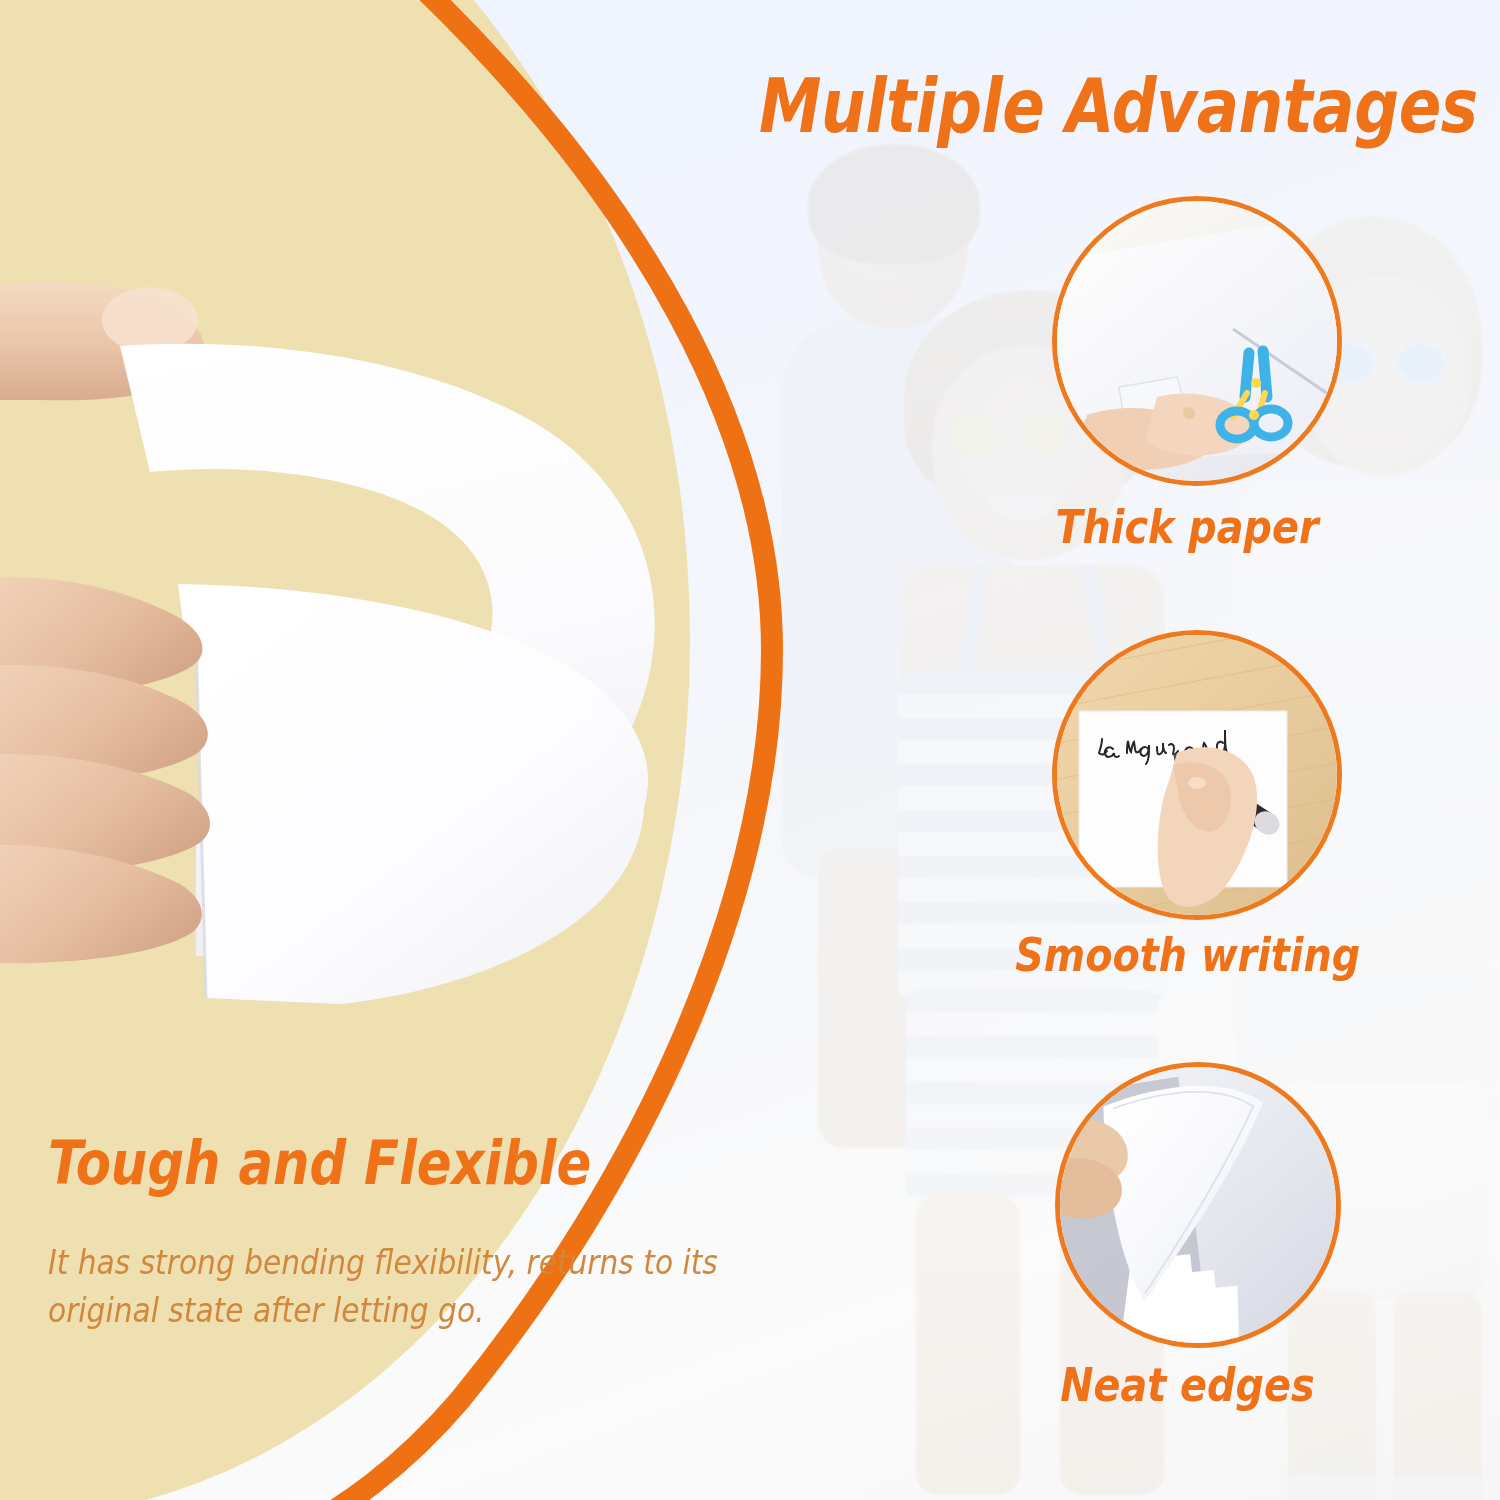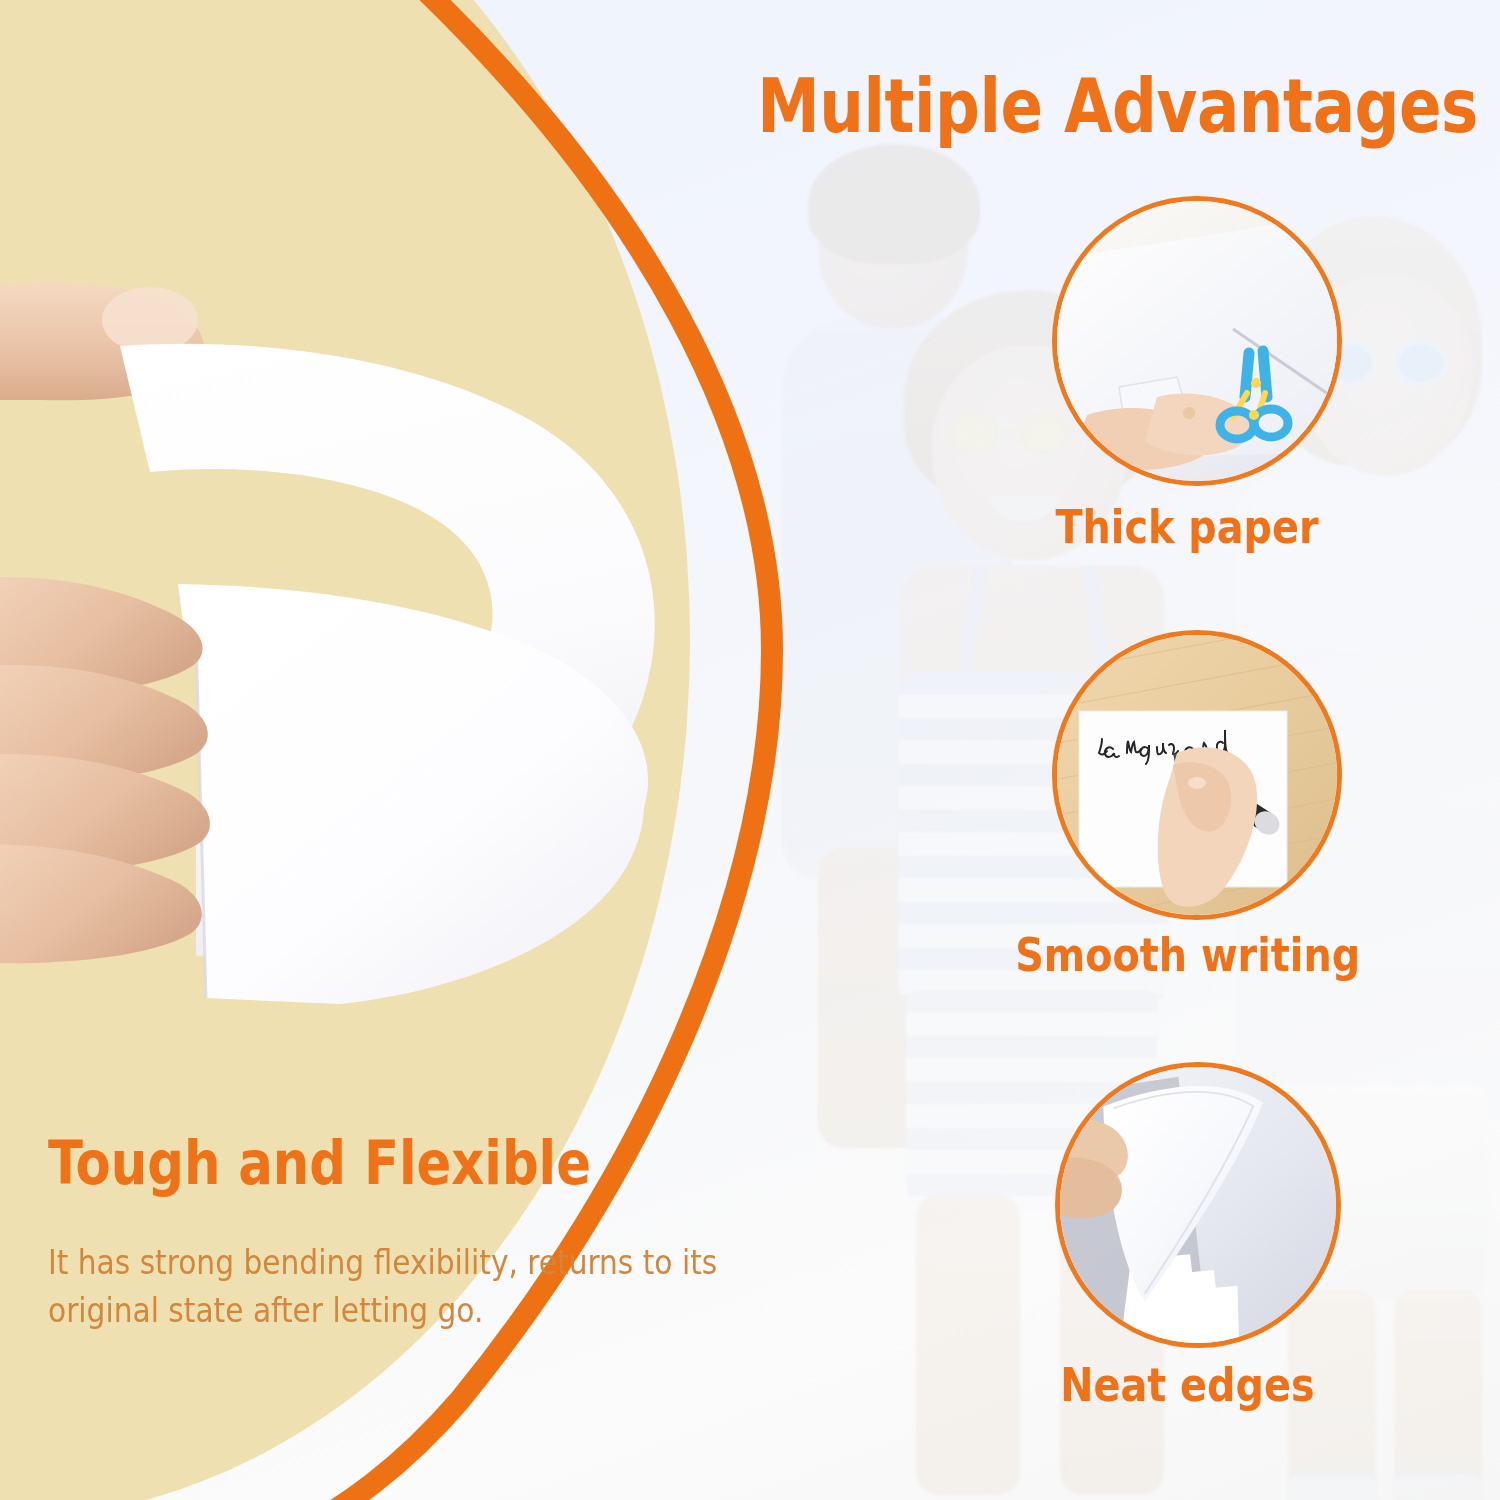--- a/index.html
+++ b/index.html
@@ -10,20 +10,21 @@
     overflow: hidden;
     font-family: "Liberation Sans", sans-serif;
   }
 
   #poster {
     position: relative;
     width: 1500px;
     height: 1500px;
     background: linear-gradient(160deg, #eef3fd 0%, #f2f5fd 30%, #f7f8fa 62%, #fbfbfb 80%, #f6f6f6 100%);
     overflow: hidden;
+    font-style: italic;
   }
 
   
   .bg-photo {
     position: absolute;
     left: 760px;
     top: 120px;
     width: 760px;
     height: 1380px;
     opacity: 0.30;

